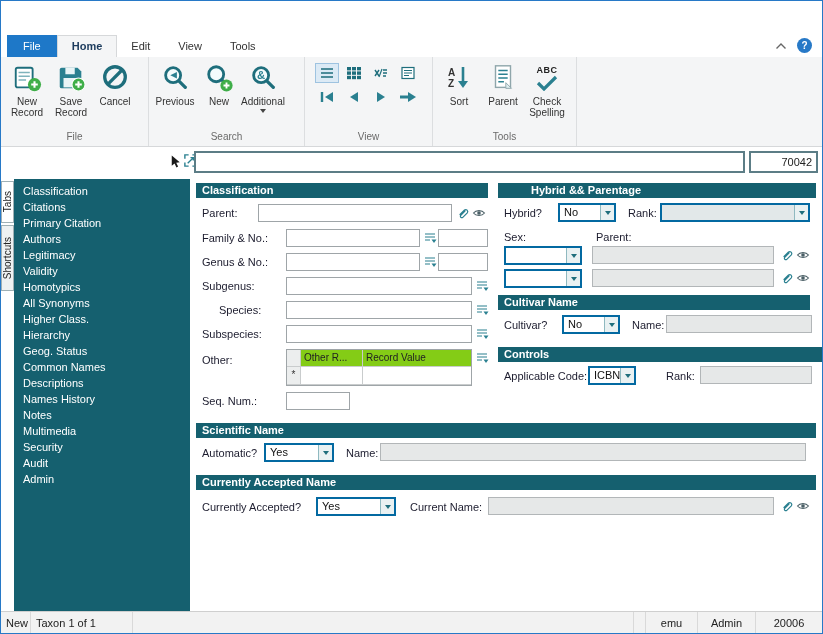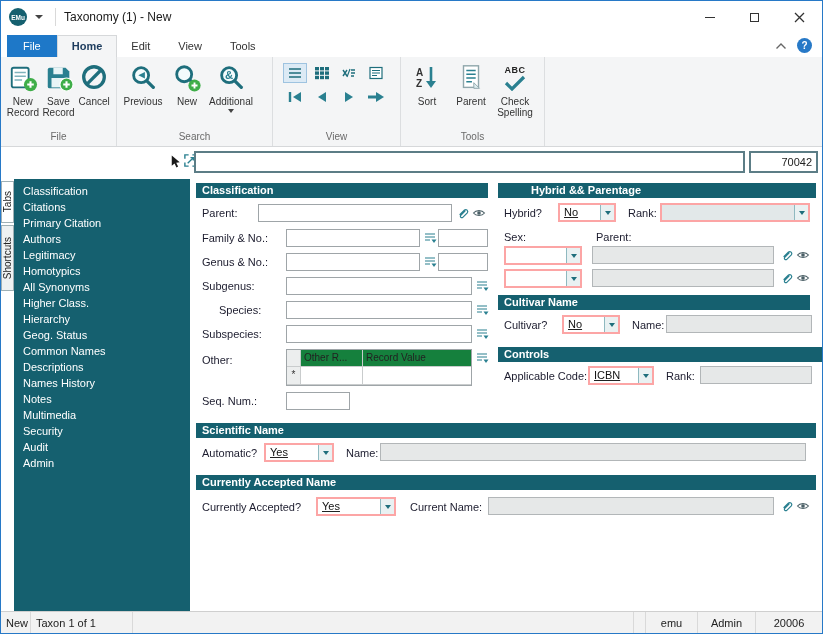--- a/index.html
+++ b/index.html
@@ -70,96 +70,75 @@
   .sidebar { position:absolute; left:13px; top:178px; width:176px; height:434px; background:#15606F; padding-top:4px; }
   .side-item { height:16px; line-height:16px; padding-left:9px; color:#fff; font-size:11px; cursor:default; }
 
   
   .main { position:absolute; left:193px; top:178px; width:626px; height:434px; background:#fff; }
   .sechdr { position:absolute; height:15px; background:#15606F; color:#fff; font-weight:bold;
             font-size:11px; line-height:15px; padding-left:6px; }
   .flabel { position:absolute; font-size:11px; color:#1c1c2e; white-space:nowrap; }
   .tfield { position:absolute; height:18px; background:#fff; border:1px solid #9fa5a8; }
   .tfield.gray { background:#e6e8e8; border-color:#b2b6b8; }
-  .combo { position:absolute; height:19px; background:#fff; border:2px solid #fca5a5; display:flex;text-decoration:underline; }
+  .combo { position:absolute; height:19px; background:#fff; border:2px solid #0369a1; display:flex; }
   .combo.gray { background:#e2e8e9; }
   .combo-text { flex:1; line-height:15px; padding-left:4px; font-size:11px; color:#111; overflow:hidden; }
   .combo-btn { width:14px; background:#e9f1f2; border-left:1px solid #8fb9c0; display:flex; align-items:center; justify-content:center; }
   .combo-btn i { width:0; height:0; border-left:3.5px solid transparent; border-right:3.5px solid transparent;
                  border-top:4px solid #1E6E7C; }
   .inline-icon { position:absolute; width:14px; height:14px; }
 
   
   .othergrid { position:absolute; border:1px solid #9fa5a8; background:#fff; font-size:10px; }
   .og-row { display:flex; height:17px; }
   .og-row.body { height:18px; }
   .og-gutter { width:14px; background:#eceeee; border-right:1px solid #c9cccd; border-bottom:1px solid #c9cccd;
                text-align:center; line-height:16px; color:#333; }
   .og-c1 { width:62px; border-right:1px solid #c9cccd; border-bottom:1px solid #c9cccd; padding-left:3px; line-height:16px; }
   .og-c2 { flex:1; border-bottom:1px solid #c9cccd; padding-left:3px; line-height:16px; }
-  .og-head .og-c1, .og-head .og-c2 { background:#15803d; color:#222; }
+  .og-head .og-c1, .og-head .og-c2 { background:#84cc16; color:#222; }
 
   
   .statusbar { position:absolute; left:0; right:0; bottom:0; height:22px; background:#f2f2f2;
                border-top:1px solid #cfcfcf; display:flex; align-items:stretch; font-size:11px; color:#222; }
   .sb-cell { border-right:1px solid #d9d9d9; display:flex; align-items:center; padding:0 5px; }
   .sb-mode { width:30px; }
   .sb-count { width:102px; }
   .sb-flex { flex:1; border-right:1px solid #d9d9d9; }
   .sb-gap { width:12px; }
   .sb-user { width:52px; justify-content:center; }
   .sb-group { width:58px; justify-content:center; }
   .sb-port { width:66px; justify-content:center; border-right:none; }
 
   svg { display:block; }
 </style>
 </head>
 <body>
 
 <div class="window">
 
-  <div class="titlebar">
-    <div class="app-icon">EMu</div>
-    <div class="qat-caret">
-        <span class="caret-down"></span>
-      </div>
-    <div class="tb-sep"></div>
-    <div class="win-title">Taxonomy (1) - New</div>
-    <div class="win-controls">
-      <div class="win-btn">
-          <span class="glyph-min"></span>
-        </div>
-      <div class="win-btn">
-          <span class="glyph-max"></span>
-        </div>
-      <div class="win-btn">
-        <svg width="11" height="11" viewBox="0 0 11 11">
-            <path d="M1 1 L10 10 M10 1 L1 10" stroke="#333" stroke-width="1.3"></path>
-          </svg>
-      </div>
-    </div>
-  </div>
 
   <div class="ribbontabs">
     <div class="rtab file">File</div>
     <div class="rtab active">Home</div>
     <div class="rtab">Edit</div>
     <div class="rtab">View</div>
     <div class="rtab">Tools</div>
     <div class="rtab-right">
       <svg width="12" height="8" viewBox="0 0 12 8">
           <path d="M1.5 6.5 L6 2 L10.5 6.5" stroke="#666" stroke-width="1.4" fill="none"></path>
         </svg>
       <div class="help-circle">?</div>
     </div>
   </div>
 
   <div class="ribbon">
 
-    <div class="rgroup" style="width:116px;">
+    <div class="rgroup" style="width:148px;">
       <div class="rgroup-body">
         <div class="bigbtn">
           <span class="bicon">
             <svg width="30" height="30" viewBox="0 0 32 32">
               <rect x="4" y="5" width="18" height="21" rx="2" fill="#fff" stroke="#1E6E7C" stroke-width="2"></rect>
               <path d="M7 10h12M7 14h12M7 18h8" stroke="#7fb3bc" stroke-width="1.6"></path>
               <circle cx="24" cy="23" r="7" fill="#3fae49"></circle>
               <path d="M24 19.5v7M20.5 23h7" stroke="#fff" stroke-width="2.2"></path>
             </svg>
           </span>
@@ -350,20 +329,21 @@
   <div class="vtab shortcuts">
       <span>Shortcuts</span>
     </div>
 
   <div class="sidebar">
     <div class="side-item">Classification</div>
     <div class="side-item">Citations</div>
     <div class="side-item">Primary Citation</div>
     <div class="side-item">Authors</div>
     <div class="side-item">Legitimacy</div>
+    <div class="side-item">Validity</div>
     <div class="side-item">Homotypics</div>
     <div class="side-item">All Synonyms</div>
     <div class="side-item">Higher Class.</div>
     <div class="side-item">Hierarchy</div>
     <div class="side-item">Geog. Status</div>
     <div class="side-item">Common Names</div>
     <div class="side-item">Descriptions</div>
     <div class="side-item">Names History</div>
     <div class="side-item">Notes</div>
     <div class="side-item">Multimedia</div>
@@ -500,21 +480,21 @@
       <span class="combo-text">No</span>
       <span class="combo-btn">
           <i></i>
         </span>
     </div>
     <div class="flabel" style="left:438px; top:140px;">Name:</div>
     <div class="tfield gray" style="left:472px; top:136px; width:146px;"></div>
 
     <div class="sechdr" style="left:304px; top:168px; width:340px;">Controls</div>
     <div class="flabel" style="left:310px; top:191px;">Applicable Code:</div>
-    <div class="combo" style="left:394px; top:187px; width:66px;">
+    <div class="combo" style="left:394px; top:187px; width:48px;">
       <span class="combo-text">ICBN</span>
       <span class="combo-btn">
           <i></i>
         </span>
     </div>
     <div class="flabel" style="left:472px; top:191px;">Rank:</div>
     <div class="tfield gray" style="left:506px; top:187px; width:112px;"></div>
 
     <div class="sechdr" style="left:2px; top:244px; width:620px;">Scientific Name</div>
     <div class="flabel" style="left:8px; top:268px;">Automatic?</div>

